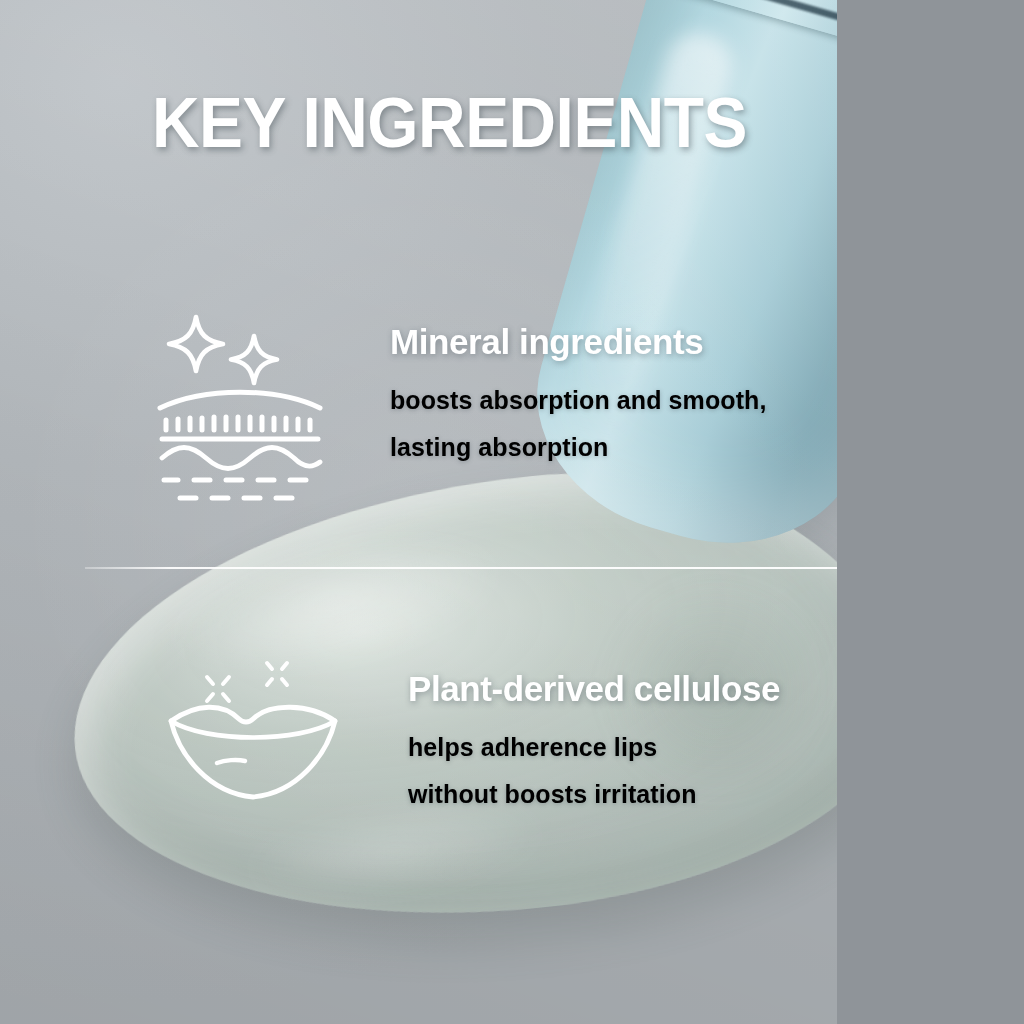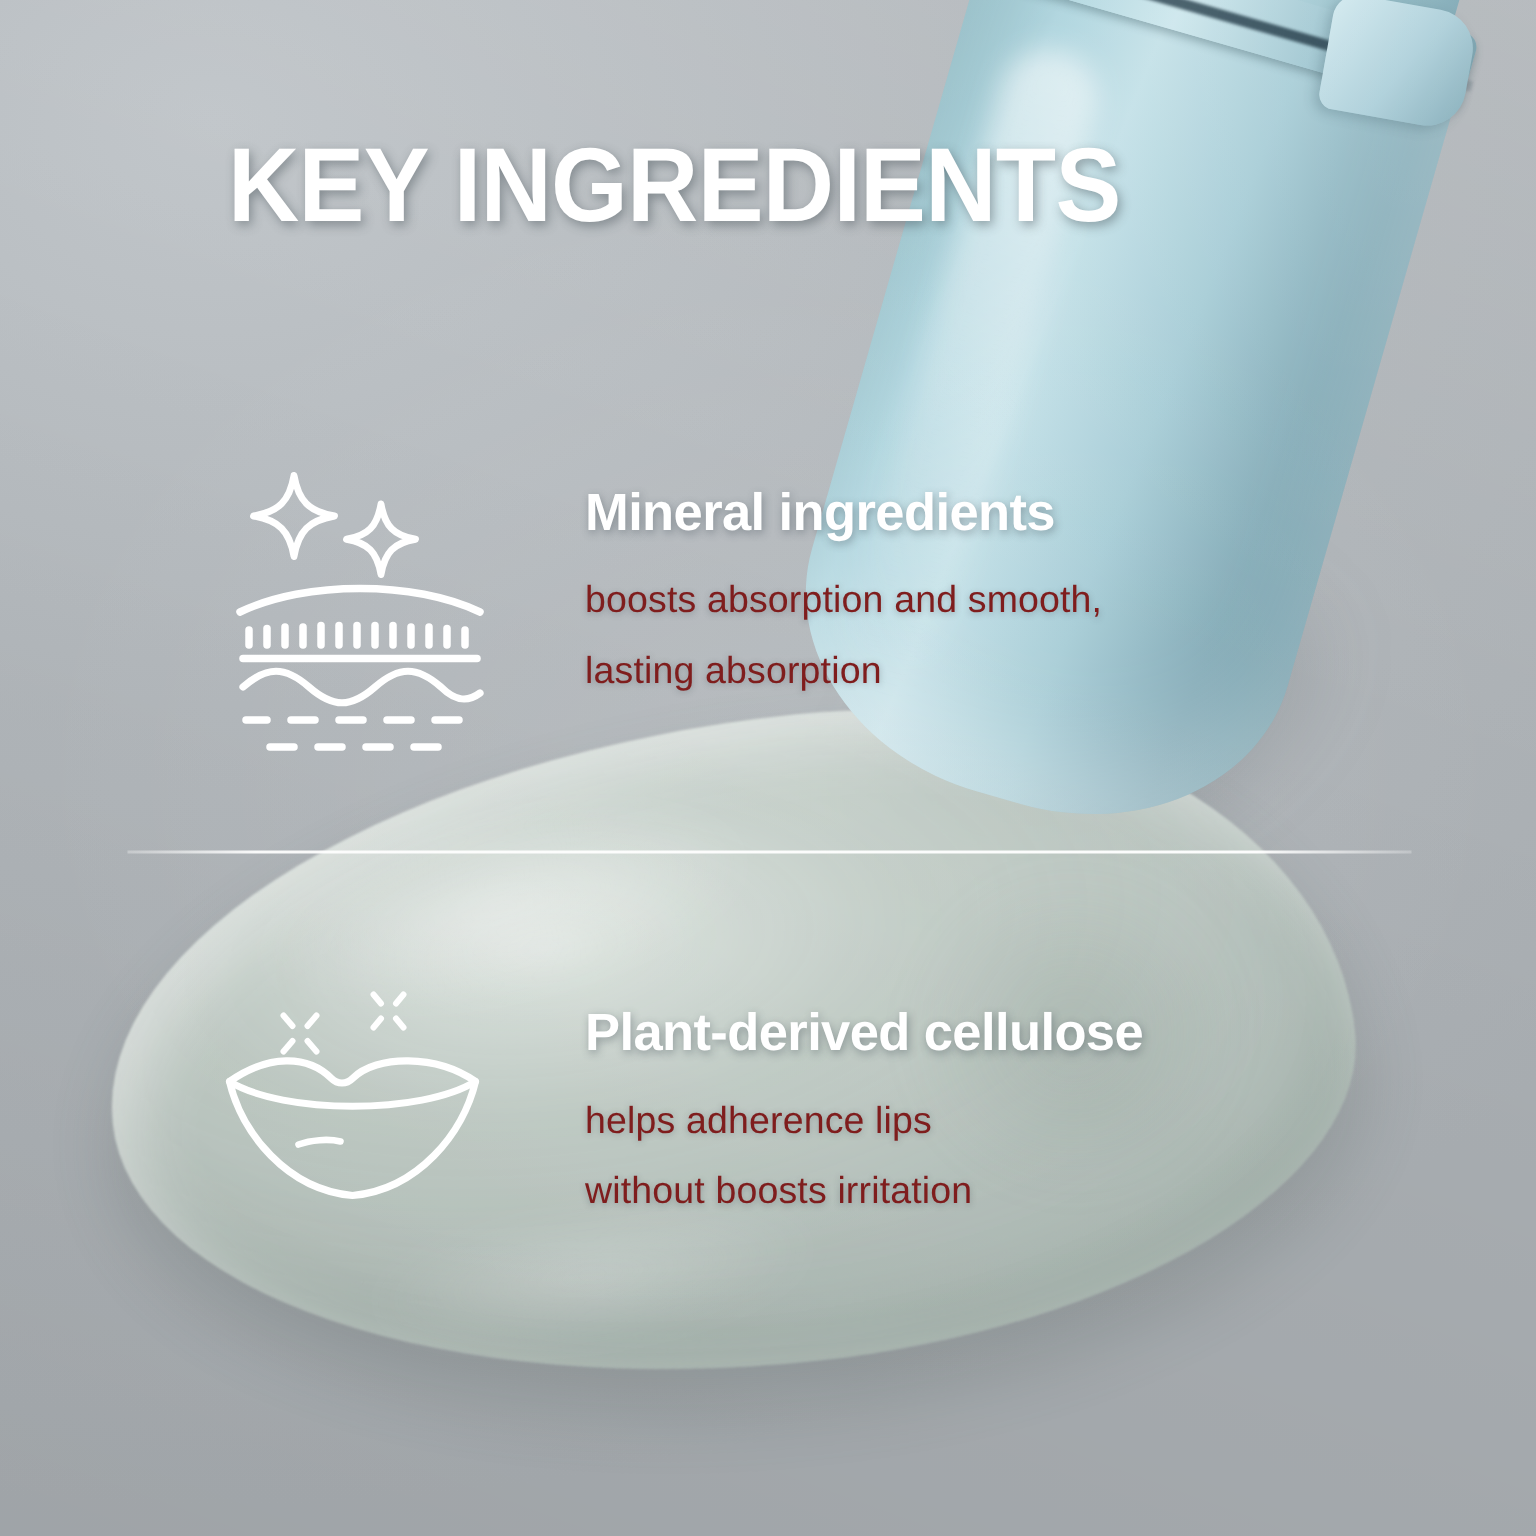--- a/index.html
+++ b/index.html
@@ -6,21 +6,21 @@
     margin: 0;
     padding: 0;
     background: #8f9499;
   }
   body {
     font-family: "Liberation Sans", sans-serif;
   }
 
   #poster {
     position: relative;
-    width: 1024px;
+    width: 837px;
     height: 1024px;
     overflow: hidden;
     background: #b4b9bd;
   }
 
   
 
   .bg-base {
     position: absolute;
     inset: 0;
@@ -214,21 +214,21 @@
   }
 
   
 
   .feature {
     position: absolute;
     display: flex;
     align-items: flex-start;
   }
   .feature-1 { left: 145px; top: 300px; }
-  .feature-2 { left: 140px; top: 655px; }
+  .feature-2 { left: 158px; top: 655px; }
 
   .feature-icon {
     flex: 0 0 auto;
     width: 190px;
     display: flex;
     justify-content: center;
     padding-top: 8px;
   }
   .feature-2 .feature-icon { padding-top: 4px; }
 
@@ -240,22 +240,22 @@
     font-weight: 700;
     color: #ffffff;
     letter-spacing: -0.4px;
     line-height: 1.12;
     text-shadow: 1px 2px 6px rgba(60,72,80,0.42);
     white-space: nowrap;
   }
   .feature-desc {
     margin-top: 16px;
     font-size: 25px;
-    font-weight: 400;
-    color: #7f1d1d;
+    font-weight: 700;
+    color: #000000;
     line-height: 1.86;
     letter-spacing: 0.1px;
     text-shadow: 0 1px 4px rgba(60,72,80,0.35);
     white-space: nowrap;
   }
   .feature-desc .line { display: block; }
 
   svg { display: block; overflow: visible; }
 </style>
 </head>

